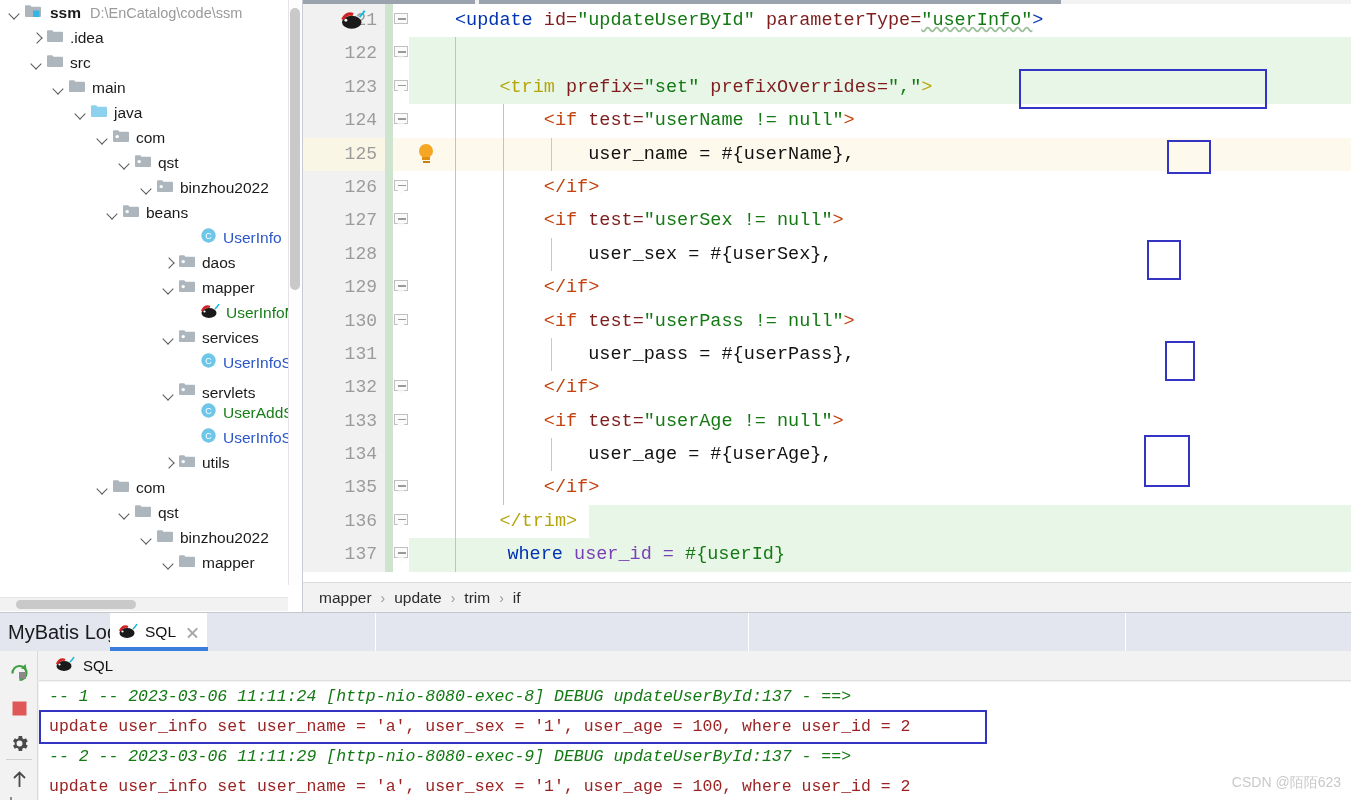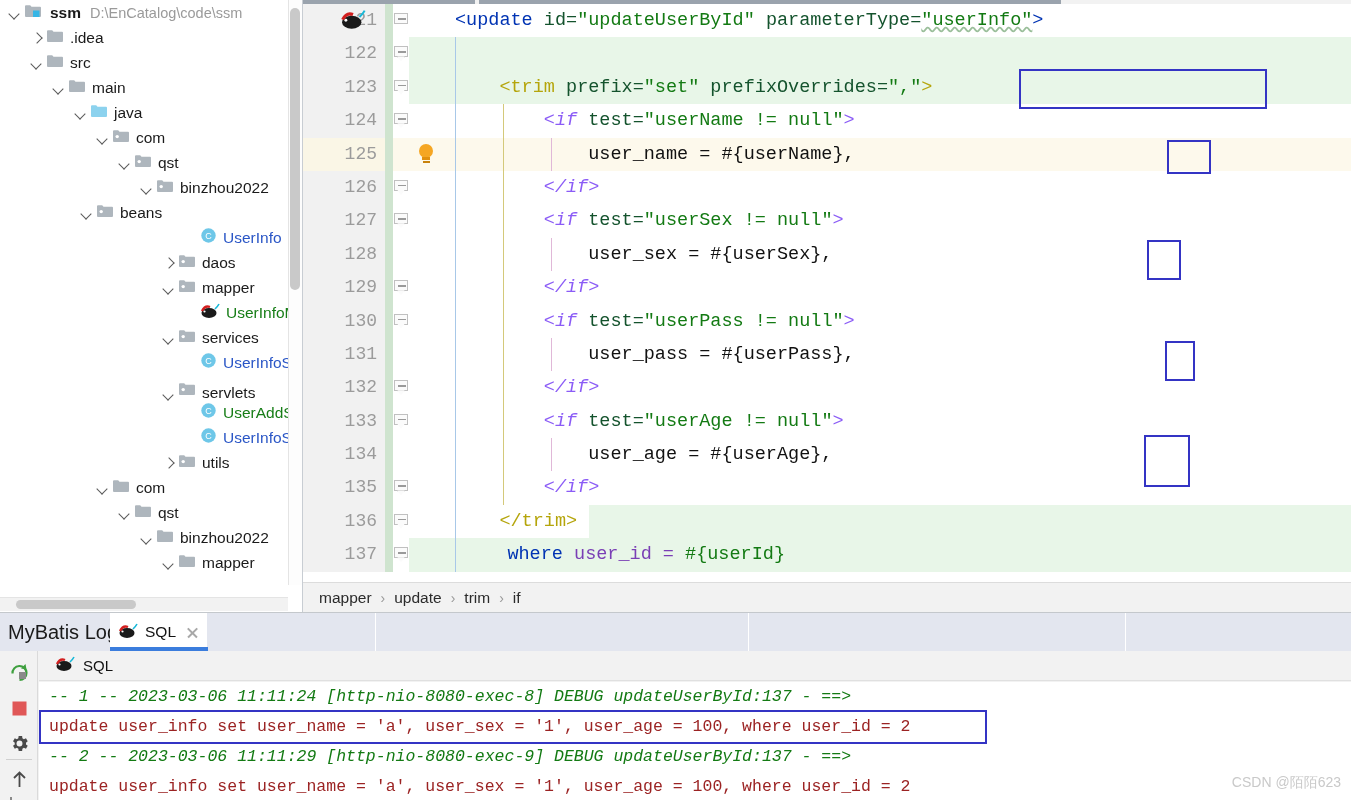--- a/index.html
+++ b/index.html
@@ -182,24 +182,24 @@
   .ig-pink { background: #e0b8d8; }
 
   .ctext {
     position: absolute; top: 0; left: 0;
     height: 33.4px;
     line-height: 33.4px;
     font-family: "Liberation Mono", monospace;
     font-size: 18.5px;
     white-space: pre;
   }
-  .k-tag   { color: #8b5cf6; font-style: italic; }
+  .k-tag   { color: #c2410c; }
   .k-tagb  { color: #0033b3; }
   .k-yel   { color: #b5a50b; }
-  .k-attr  { color: #14532d; }
+  .k-attr  { color: #7f1d1d; }
   .k-val   { color: #137a13; }
   .k-plain { color: #111111; }
   .k-purp  { color: #7a3fb5; }
   .k-grn2  { color: #137a13; }
   .squig {
     text-decoration: underline wavy #9bbf9b;
     text-decoration-skip-ink: none;
   }
 
   .mark {
@@ -370,21 +370,21 @@
           <span class="tlabel">qst</span>
         </div>
         <div class="tree-row" style="padding-left: 140px;">
           <span class="twisty down"></span>
           <span class="ticon"><svg width="18" height="15" viewBox="0 0 18 15">
               <path d="M1 3.2a1 1 0 011-1h4.2l1.3 1.6H16a1 1 0 011 1v8.2a1 1 0 01-1 1H2a1 1 0 01-1-1z" fill="#aeb6bd"></path>
               <circle cx="5.2" cy="8.6" r="1.7" fill="#ffffff"></circle>
             </svg></span>
           <span class="tlabel">binzhou2022</span>
         </div>
-        <div class="tree-row" style="padding-left: 80px;">
+        <div class="tree-row" style="padding-left: 106px;">
           <span class="twisty down"></span>
           <span class="ticon"><svg width="18" height="15" viewBox="0 0 18 15">
               <path d="M1 3.2a1 1 0 011-1h4.2l1.3 1.6H16a1 1 0 011 1v8.2a1 1 0 01-1 1H2a1 1 0 01-1-1z" fill="#aeb6bd"></path>
               <circle cx="5.2" cy="8.6" r="1.7" fill="#ffffff"></circle>
             </svg></span>
           <span class="tlabel">beans</span>
         </div>
         <div class="tree-row" style="padding-left: 184px;">
           <span class="twisty "></span>
           <span class="ticon"><svg width="17" height="17" viewBox="0 0 17 17">

